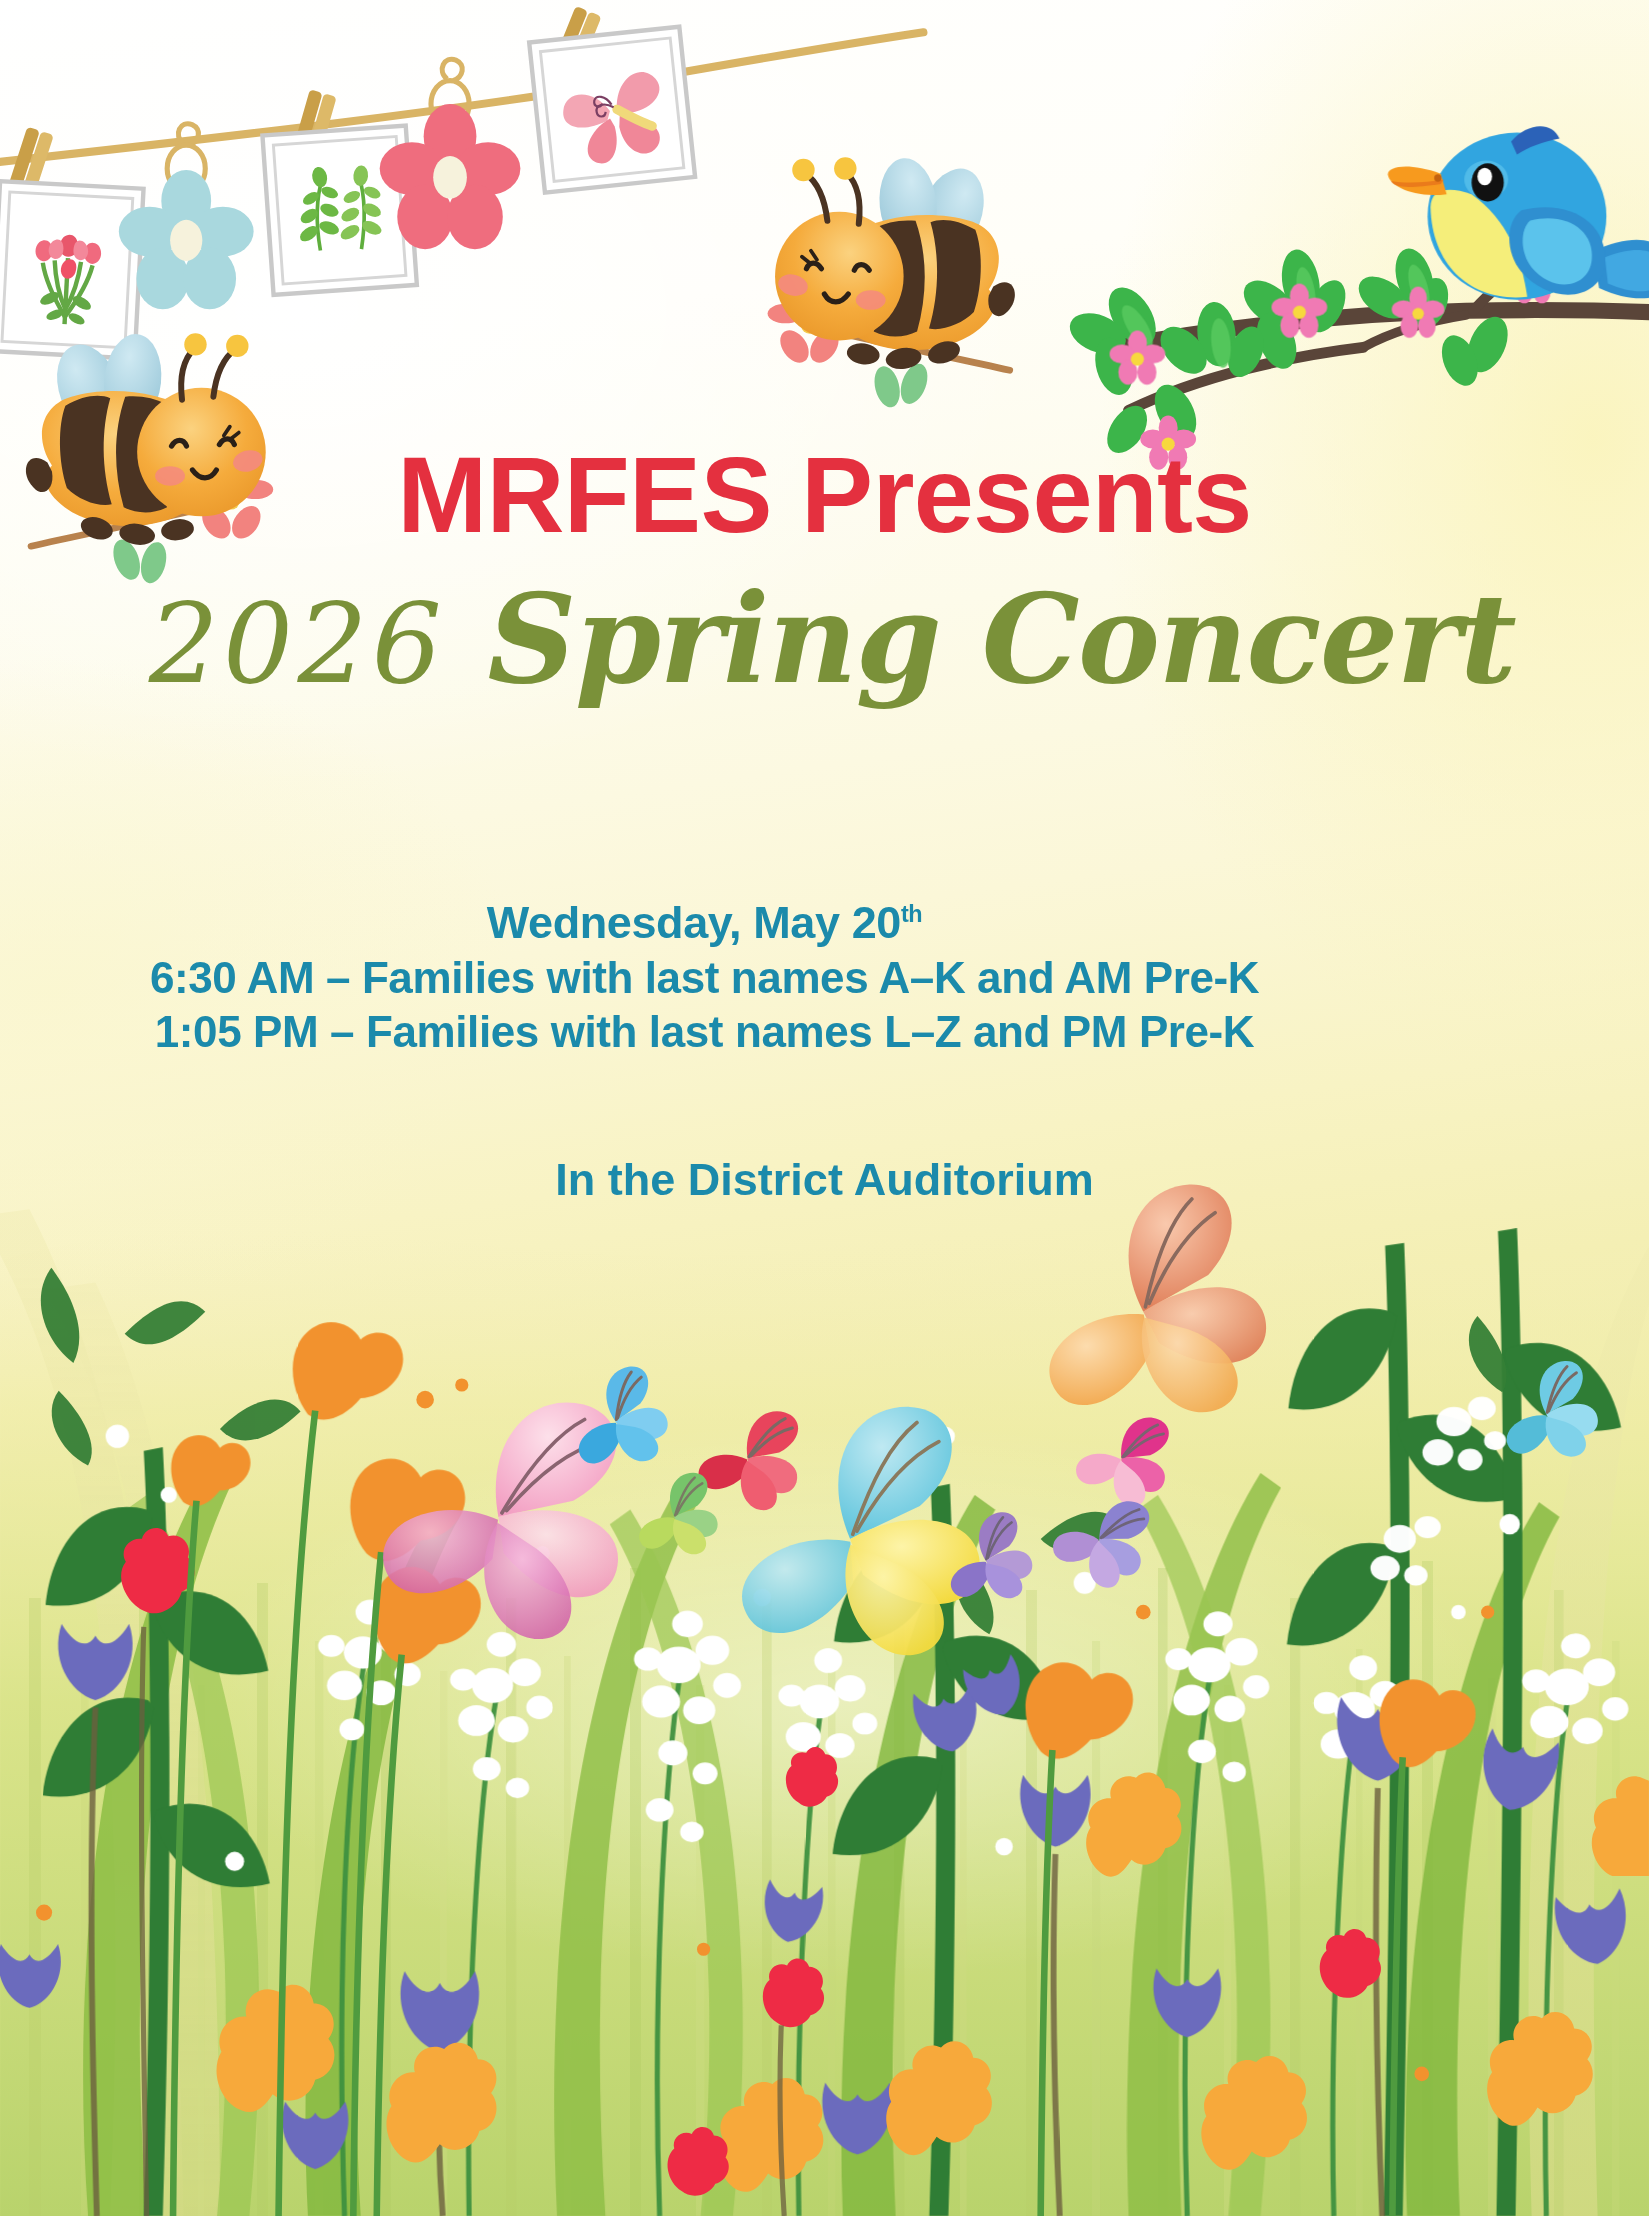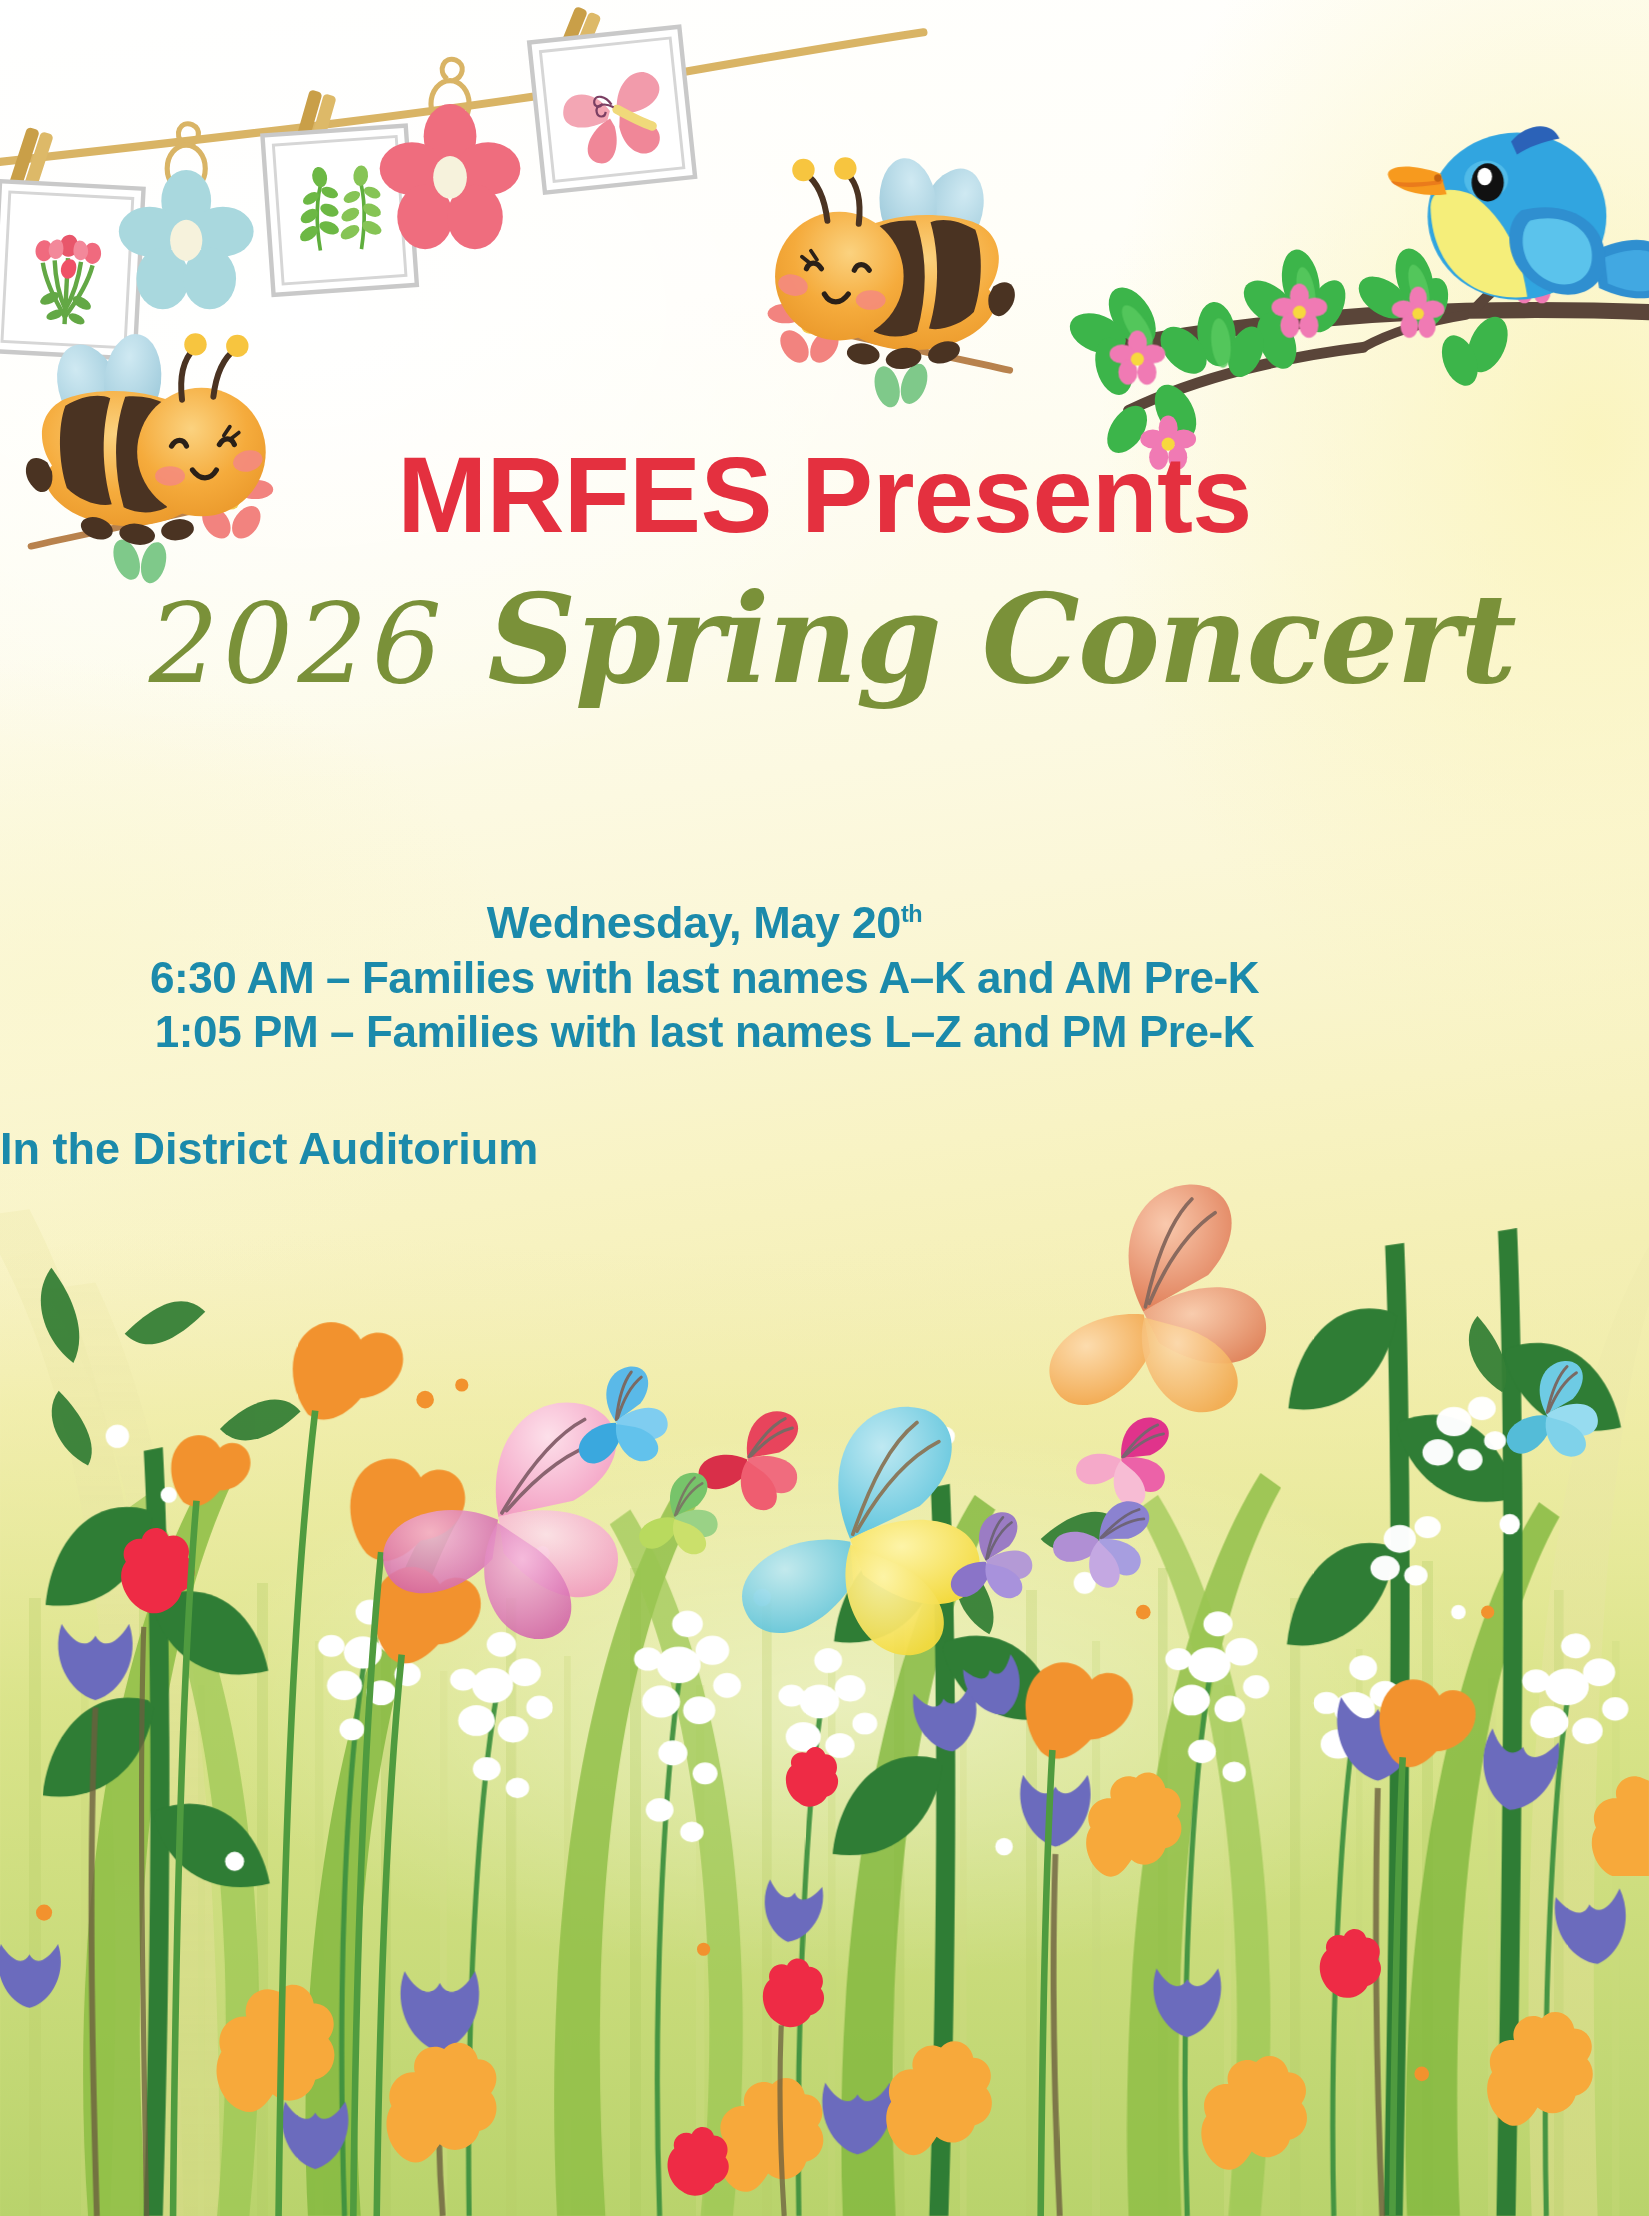--- a/index.html
+++ b/index.html
@@ -76,22 +76,22 @@
   .d-line{
     font-family:"Liberation Sans", sans-serif;
     font-weight:bold;
     font-size:45px;
     line-height:1.22;
     letter-spacing:-0.4px;
   }
   .d-line.small{ font-size:44px; }
   .d-line sup{ font-size:0.52em; vertical-align:super; }
   #venue{
-    position:absolute; left:0; top:1123px; width:1649px;
-    z-index:40;
+    position:absolute; left:0; top:1154px; width:1649px;
+    text-align:center; z-index:40;
     color:#1b8aab;
     font-family:"Liberation Sans", sans-serif;
     font-weight:bold;
     font-size:45px;
   }
 </style>
 </head>
 <body>
 
 <div id="poster">

